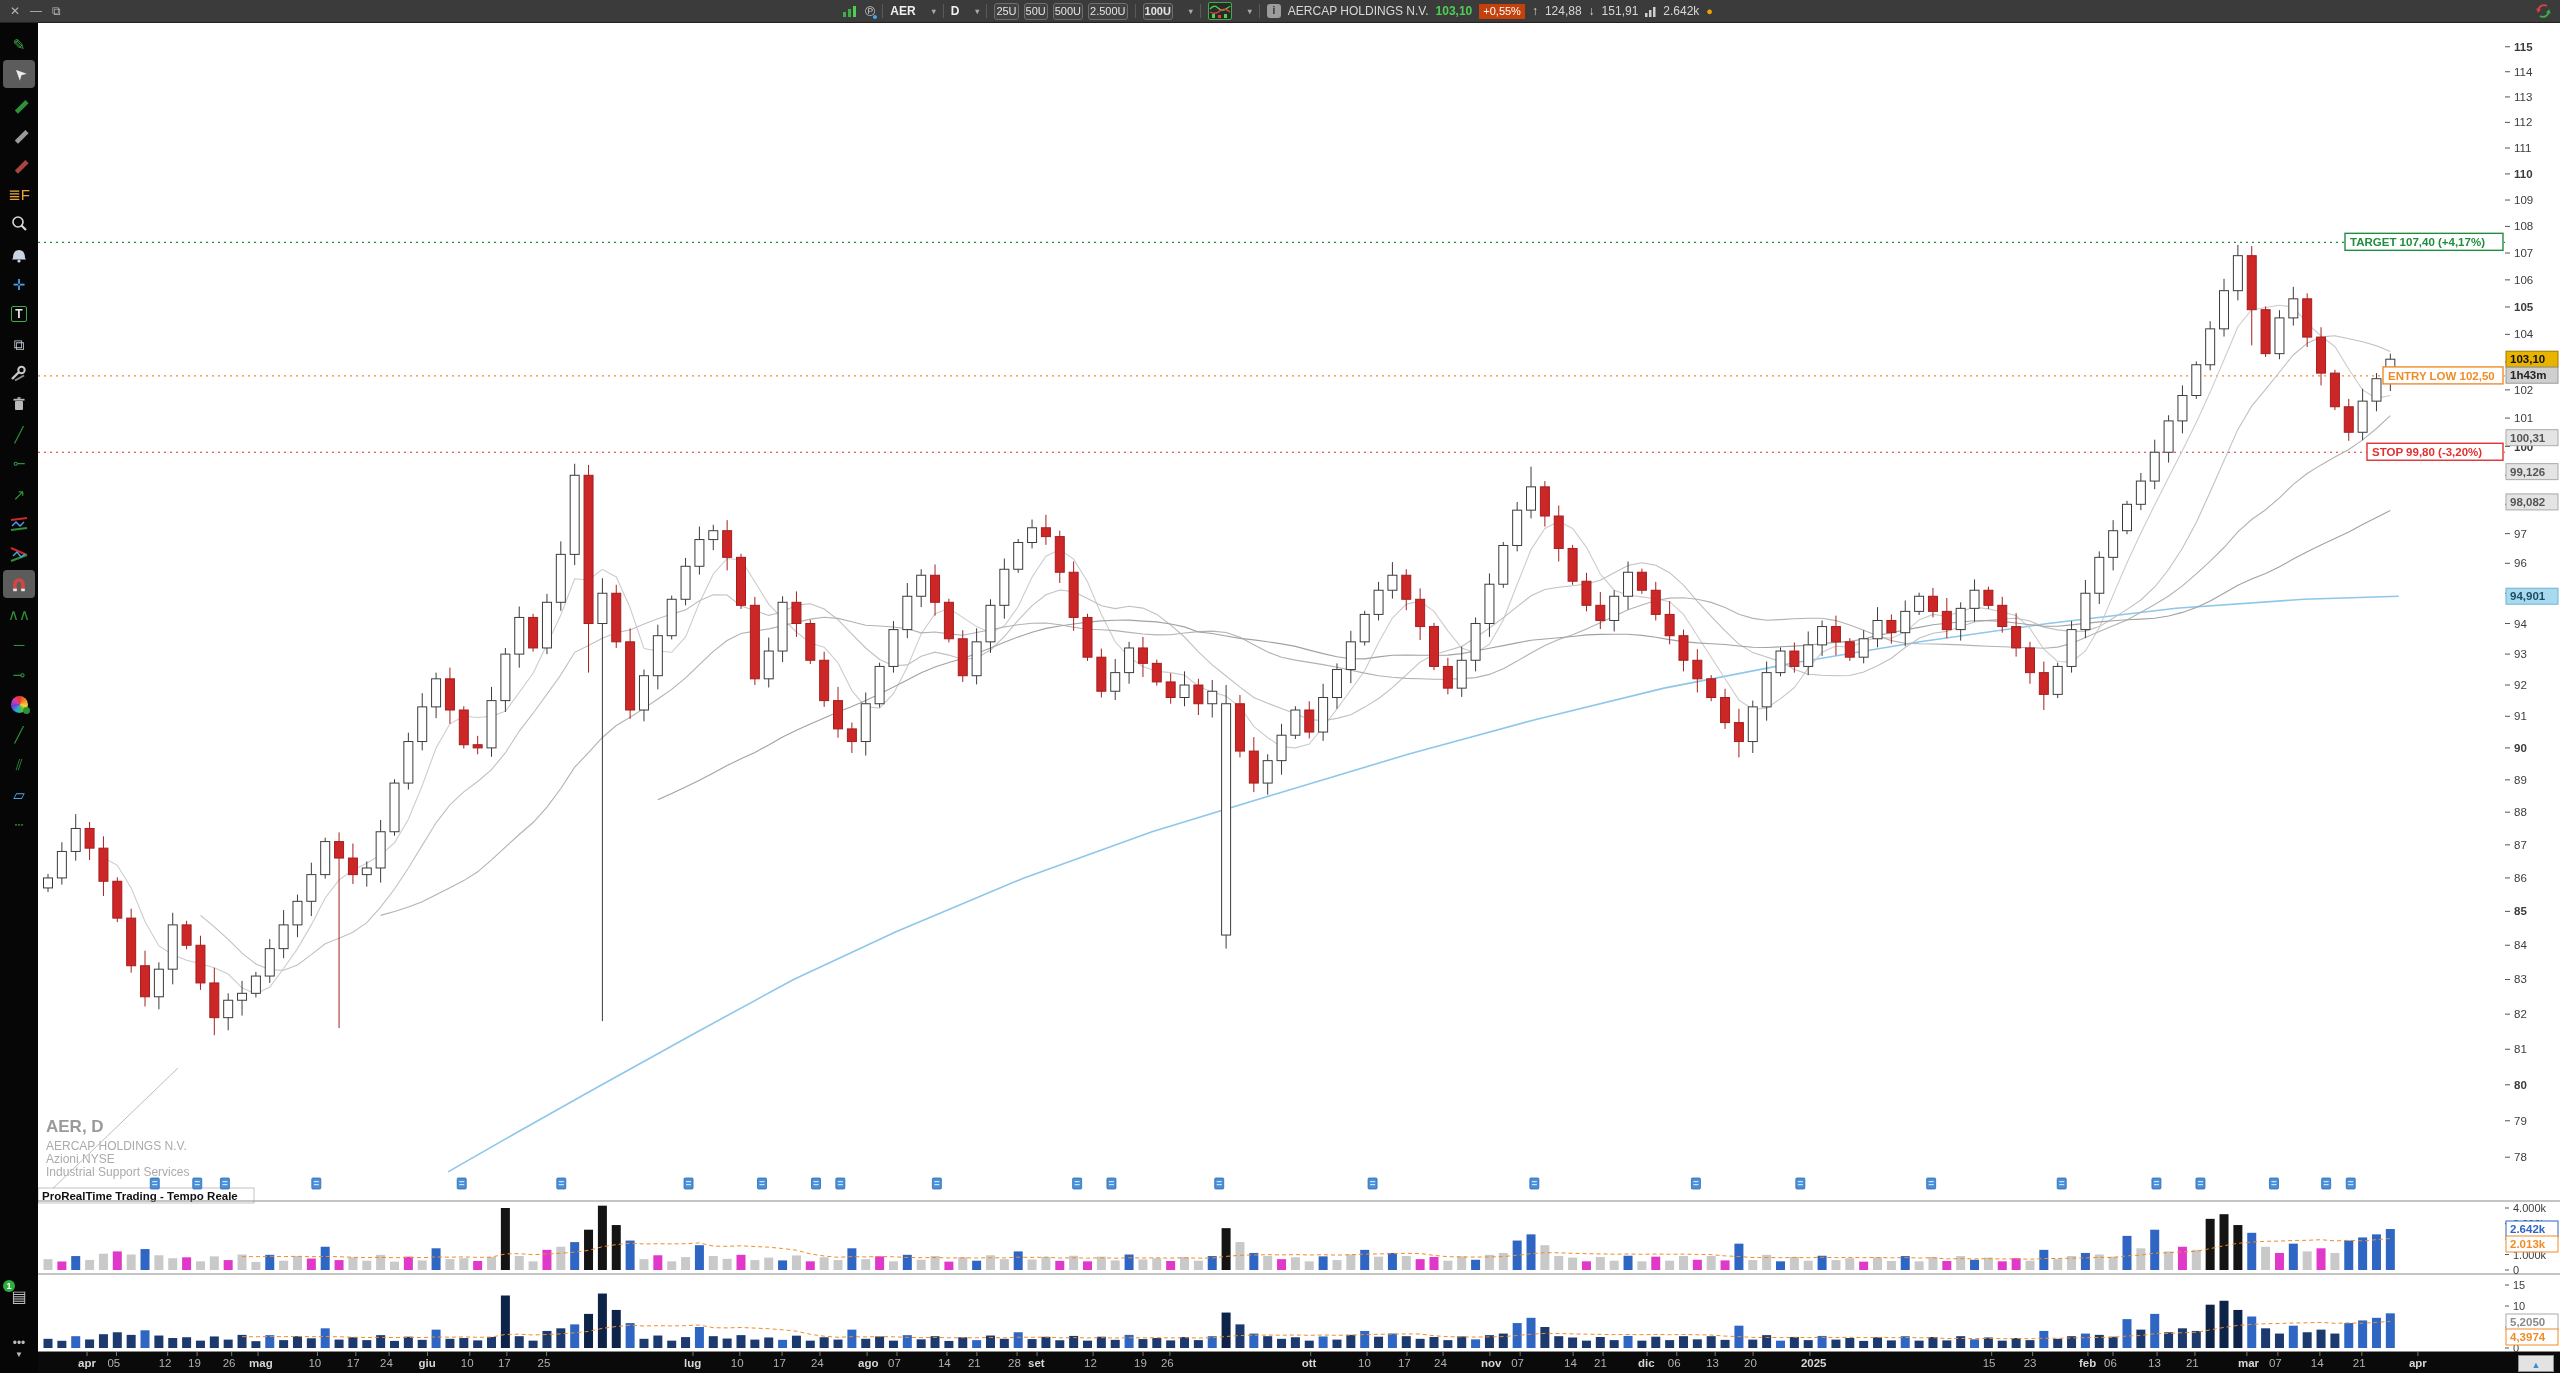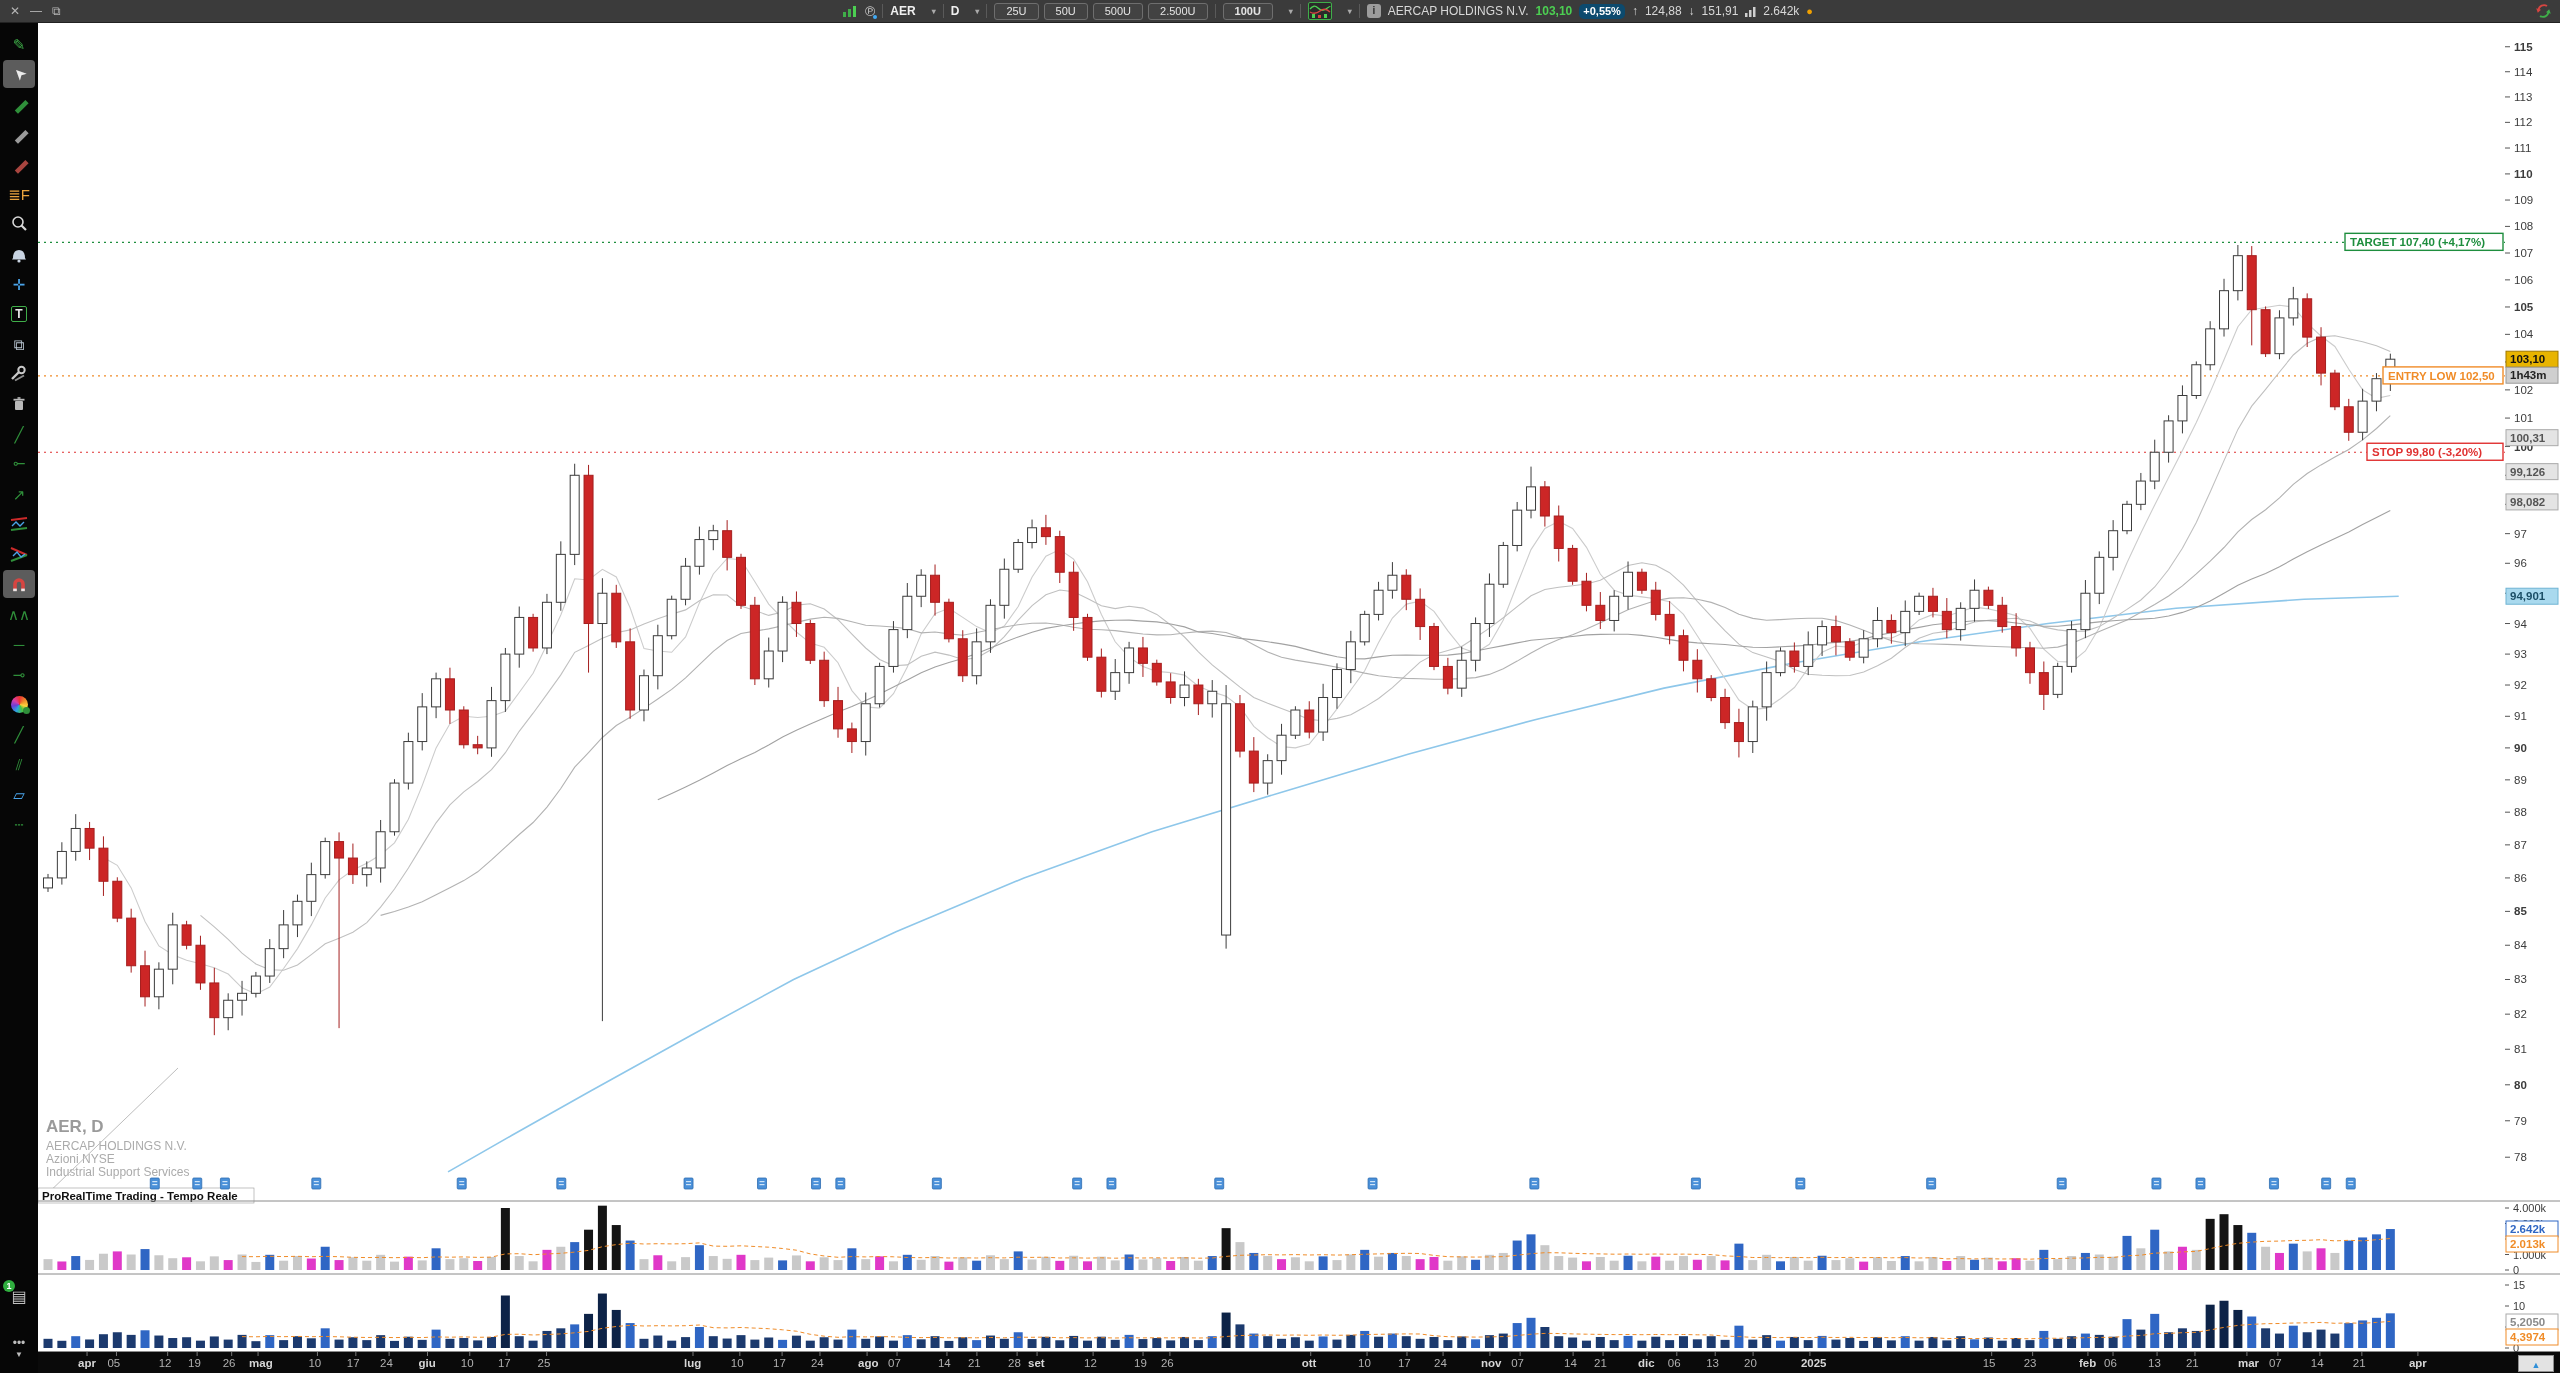--- a/index.html
+++ b/index.html
@@ -6,25 +6,25 @@
     font-family:"Liberation Sans", sans-serif;}
   #stage{position:relative;width:2560px;height:1373px;}
   
   #topbar{position:absolute;left:0;top:0;width:2560px;height:22px;background:#3b3b3b;
     border-bottom:1px solid #222;z-index:30;display:flex;align-items:center;color:#ddd;font-size:12px;}
   .winctl{display:flex;align-items:center;gap:10px;padding-left:10px;color:#b5b5b5;}
   .winctl span{cursor:default;font-size:12px;line-height:22px;}
   #tb-center{position:absolute;left:842px;top:0;height:22px;display:flex;align-items:center;gap:7px;}
   .vsep{width:1px;height:14px;background:#5a5a5a;}
   .tbbtn{background:#424242;border:1px solid #6e6e6e;border-radius:3px;color:#e4e4e4;
-    font-size:11px;padding:1px 11px;line-height:13px;cursor:pointer;}
+    font-size:11px;padding:1px 1px;line-height:13px;cursor:pointer;}
   .tbdrop{display:flex;align-items:center;gap:16px;font-weight:bold;color:#f0f0f0;cursor:pointer;}
   .caret{font-size:8px;color:#aaa;}
   .pricegreen{color:#4ccf52;font-weight:bold;}
-  .badge{background:#0c4a6e;color:#fff;font-weight:bold;border-radius:5px;padding:0 4px;font-size:11px;line-height:15px;}
+  .badge{background:#c2410c;color:#fff;font-weight:normal;border-radius:0;padding:0 4px;font-size:11px;line-height:15px;}
   .dim{color:#d8d8d8;}
   .orangedot{color:#f0a000;font-size:11px;}
   #tb-right{position:absolute;right:8px;top:3px;}
   .infoicon{display:inline-block;width:14px;height:14px;background:#9c9c9c;color:#2e2e2e;border-radius:3px;
     font-size:10px;font-weight:bold;text-align:center;line-height:14px;}
   .prtlogo{color:#c4c4c4;font-size:14px;position:relative;}
   .prtlogo i{position:absolute;right:-2px;bottom:0;width:4px;height:4px;border-radius:50%;background:#3fa9f5;}
   
   #sidebar{position:absolute;left:0;top:22px;width:38px;height:1351px;background:#060606;z-index:20;}
   .sbi{position:absolute;left:3px;width:32px;height:28px;display:flex;align-items:center;justify-content:center;cursor:pointer;}

